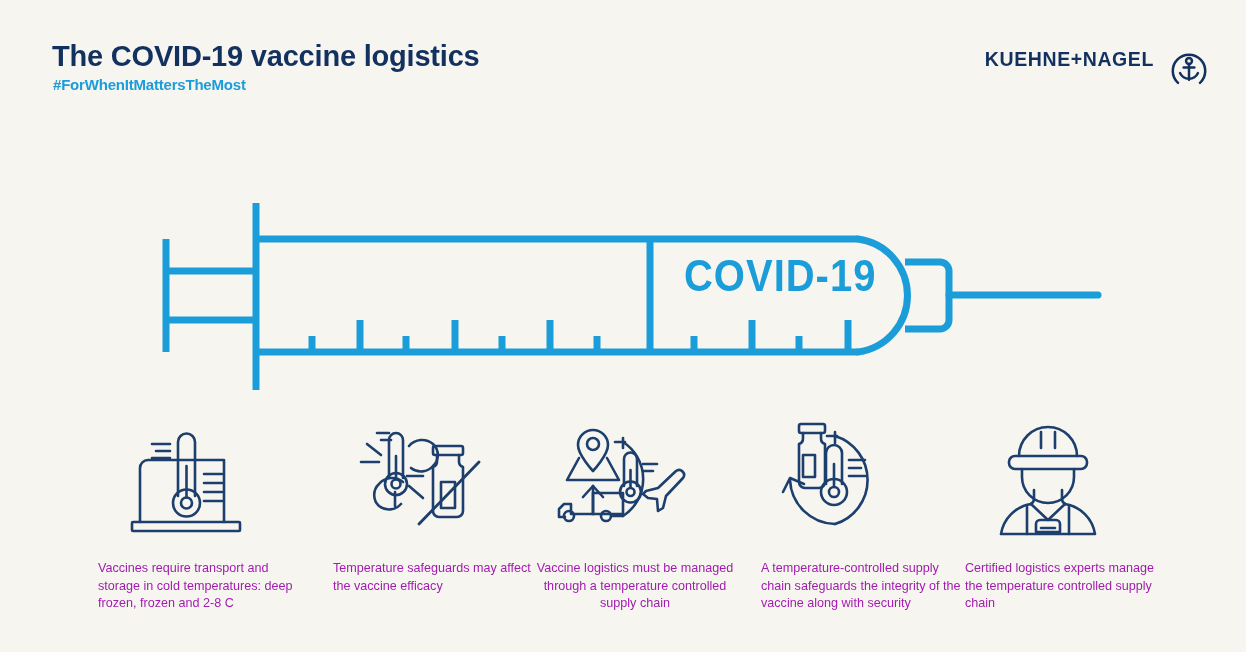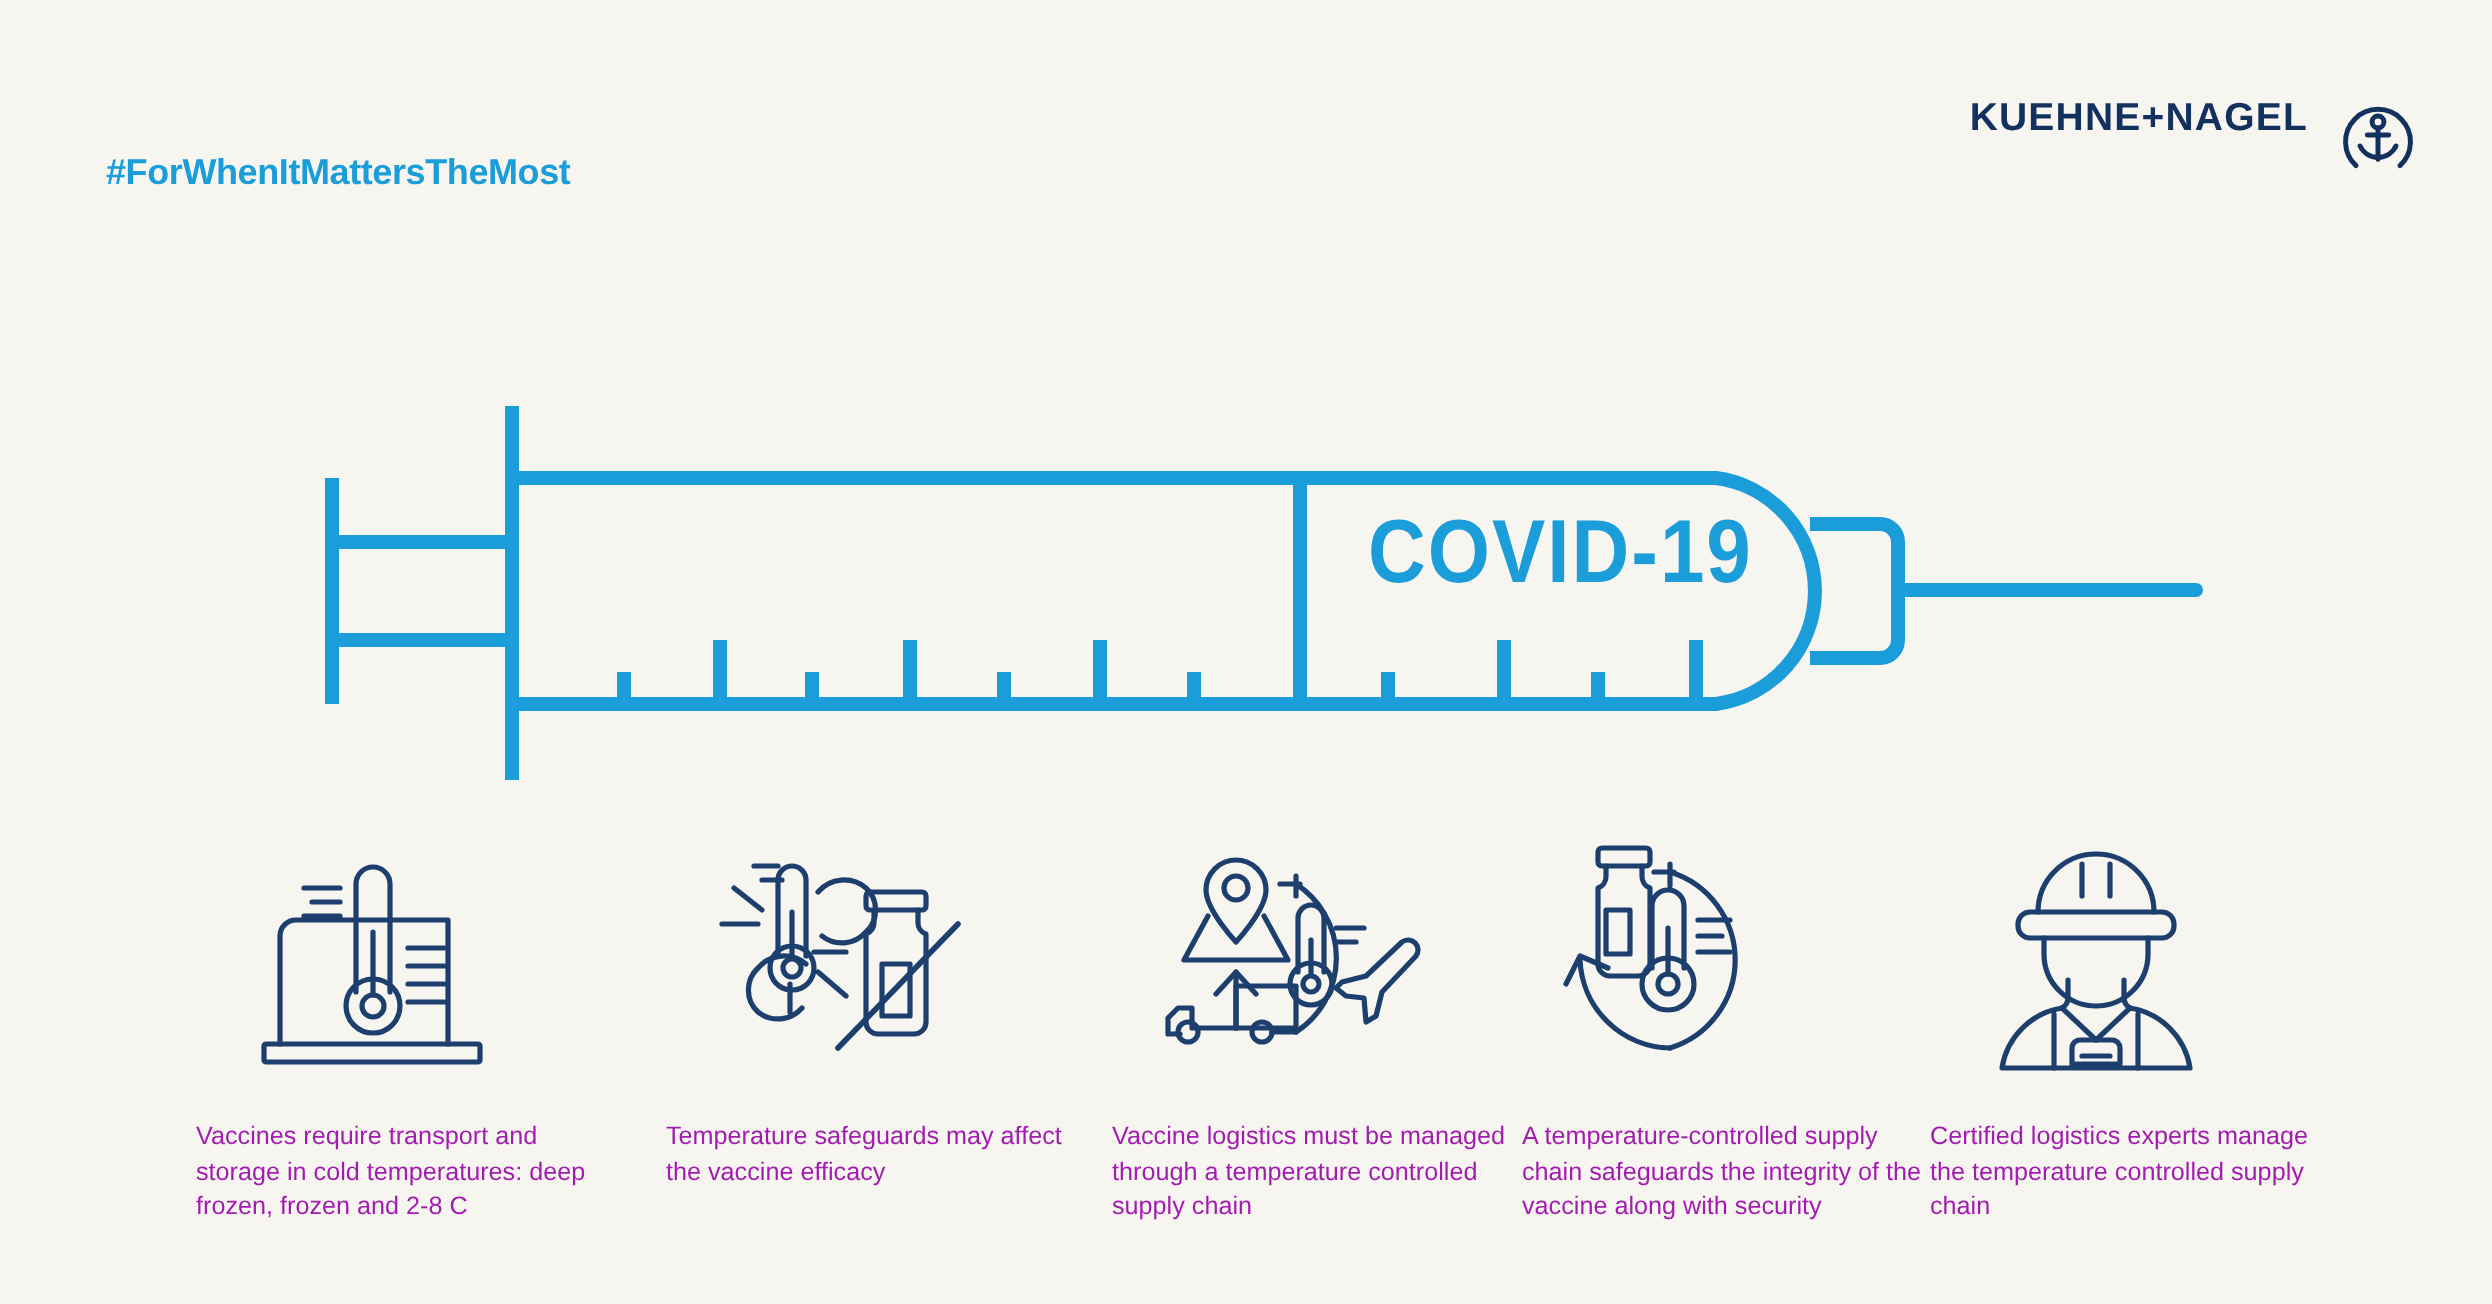--- a/index.html
+++ b/index.html
@@ -13,21 +13,21 @@
   #stage{position:relative;width:1246px;height:652px;}
 
   
   .title{
     position:absolute;left:52px;top:40px;
     font-size:29px;font-weight:bold;color:#12315f;
     letter-spacing:-0.2px;white-space:nowrap;
   }
   .subtitle{
     position:absolute;left:53px;top:76px;
-    font-size:18px;font-weight:bold;color:#1b9dd9;
+    font-size:15px;font-weight:bold;color:#1b9dd9;
     letter-spacing:-0.2px;white-space:nowrap;
   }
   .brand{
     position:absolute;right:36px;top:48px;
     display:flex;gap:14px;
   }
   .brand-word{
     font-size:19.5px;font-weight:bold;color:#12315f;
     letter-spacing:0.6px;white-space:nowrap;
   }
@@ -46,34 +46,35 @@
   .feature .iconbox{
     height:118px;display:flex;align-items:flex-end;justify-content:center;
   }
   .feature .iconbox svg{display:block;}
   .feature .caption{
     margin-top:24px;
     font-size:12.6px;line-height:17.5px;color:#a21caf;
   }
   .f0{left:98px;}
   .f1{left:333px;}
-  .f2{left:556px;}
+  .f2{left:531px;text-align:center;}
   .f3{left:761px;}
   .f4{left:965px;}
   .f0 .iconbox{justify-content:flex-start;padding-left:28px;}
   .f1 .iconbox{justify-content:flex-start;padding-left:18px;}
   .f2 .iconbox{justify-content:flex-start;padding-left:22px;}
   .f3 .iconbox{justify-content:flex-start;padding-left:10px;}
   .f4 .iconbox{justify-content:flex-start;padding-left:20px;}
 </style>
 </head>
 <body>
 
 <div id="stage">
 
+  <div class="title">The COVID-19 vaccine logistics</div>
   <div class="subtitle">#ForWhenItMattersTheMost</div>
 
   <div class="brand">
     <span class="brand-word">KUEHNE+NAGEL</span>
     <span>
       <svg class="brand-mark" viewBox="0 0 44 44" fill="none" stroke="#12315f" stroke-width="2.6">
         <path d="M10.5 36.5 A17 17 0 1 1 33.5 36.5" stroke-linecap="round"></path>
         <circle cx="22" cy="13.6" r="3.1"></circle>
         <line x1="22" y1="16.8" x2="22" y2="33.2" stroke-linecap="round"></line>
         <line x1="16.4" y1="20.4" x2="27.6" y2="20.4" stroke-linecap="round"></line>

